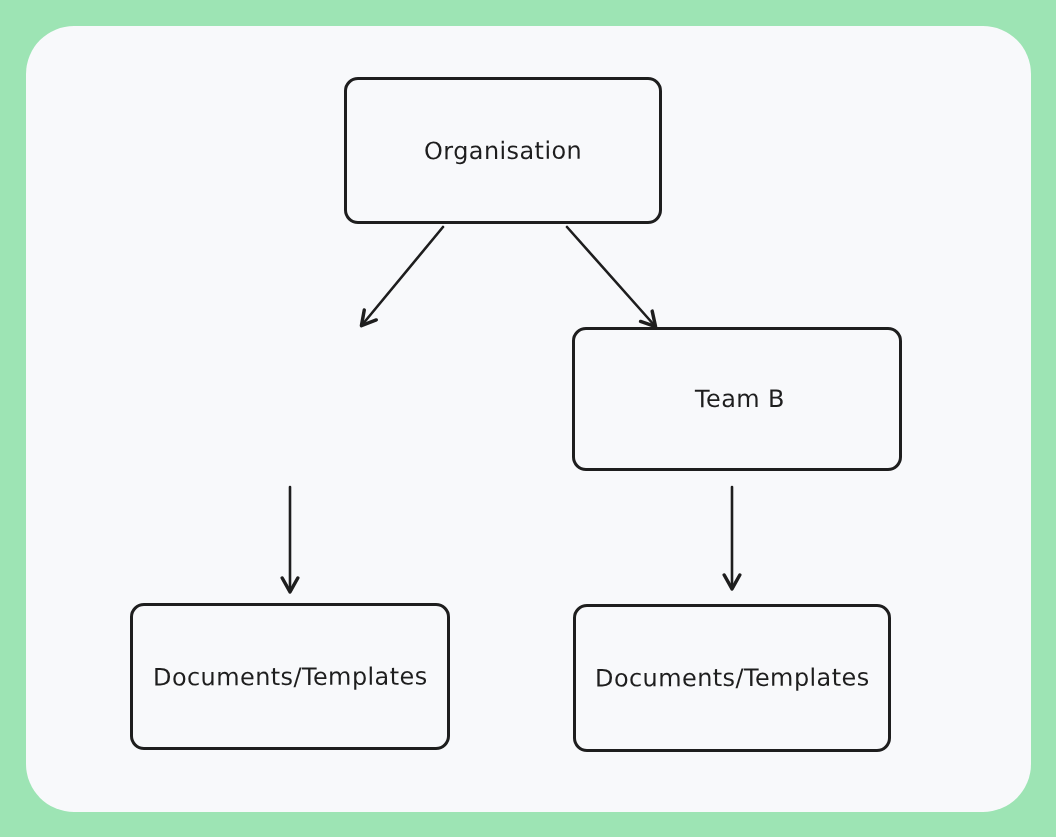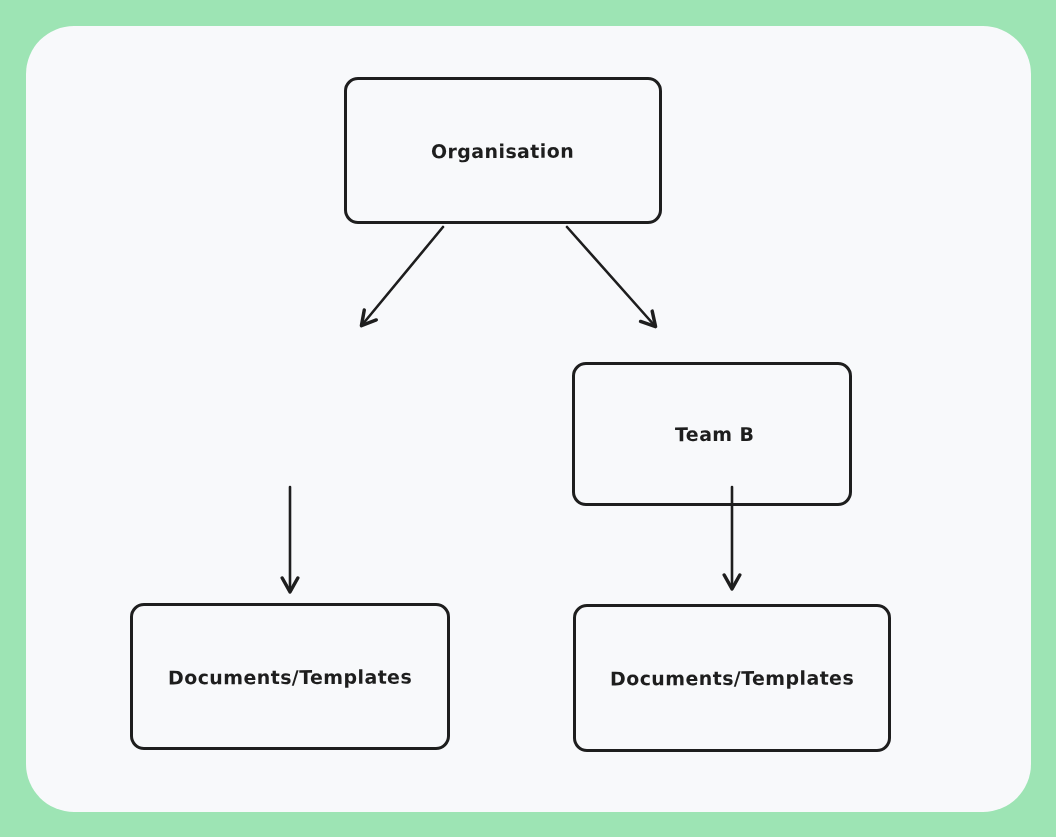--- a/index.html
+++ b/index.html
@@ -37,22 +37,22 @@
     border: 3px solid var(--stroke-color);
     border-radius: 14px;
     background: transparent;
     display: flex;
     align-items: center;
     justify-content: center;
     cursor: pointer;
   }
   .node-label {
     color: var(--stroke-color);
-    font-size: 19px;
-    font-weight: 700;
+    font-size: 24px;
+    font-weight: 400;
     letter-spacing: 0.4px;
     white-space: nowrap;
     
     transform: rotate(-0.2deg);
   }
   svg.edges {
     position: absolute;
     left: 0; top: 0;
     pointer-events: none;
   }
@@ -75,21 +75,21 @@
     <line class="edge" x1="567" y1="227" x2="655" y2="326" stroke="#1e1e1e" stroke-width="2.6" stroke-linecap="round" marker-end="url(#arrow-v)"></line>
     <line class="edge" x1="290" y1="487" x2="290" y2="591" stroke="#1e1e1e" stroke-width="2.6" stroke-linecap="round" marker-end="url(#arrow-v)"></line>
     <line class="edge" x1="732" y1="487" x2="732" y2="588" stroke="#1e1e1e" stroke-width="2.6" stroke-linecap="round" marker-end="url(#arrow-v)"></line>
   </svg>
 
   <div class="node" style="left:344px; top:77px; width:318px; height:147px;">
     <span class="node-label">Organisation</span>
   </div>
 
 
-  <div class="node" style="left:572px; top:362px; width:280px; height:144px;padding-left:6px;">
+  <div class="node" style="left:572px; top:327px; width:330px; height:144px;padding-left:6px;">
     <span class="node-label">Team B</span>
   </div>
 
   <div class="node" style="left:130px; top:603px; width:320px; height:147px;">
     <span class="node-label">Documents/Templates</span>
   </div>
 
   <div class="node" style="left:573px; top:604px; width:318px; height:148px;">
     <span class="node-label">Documents/Templates</span>
   </div>

